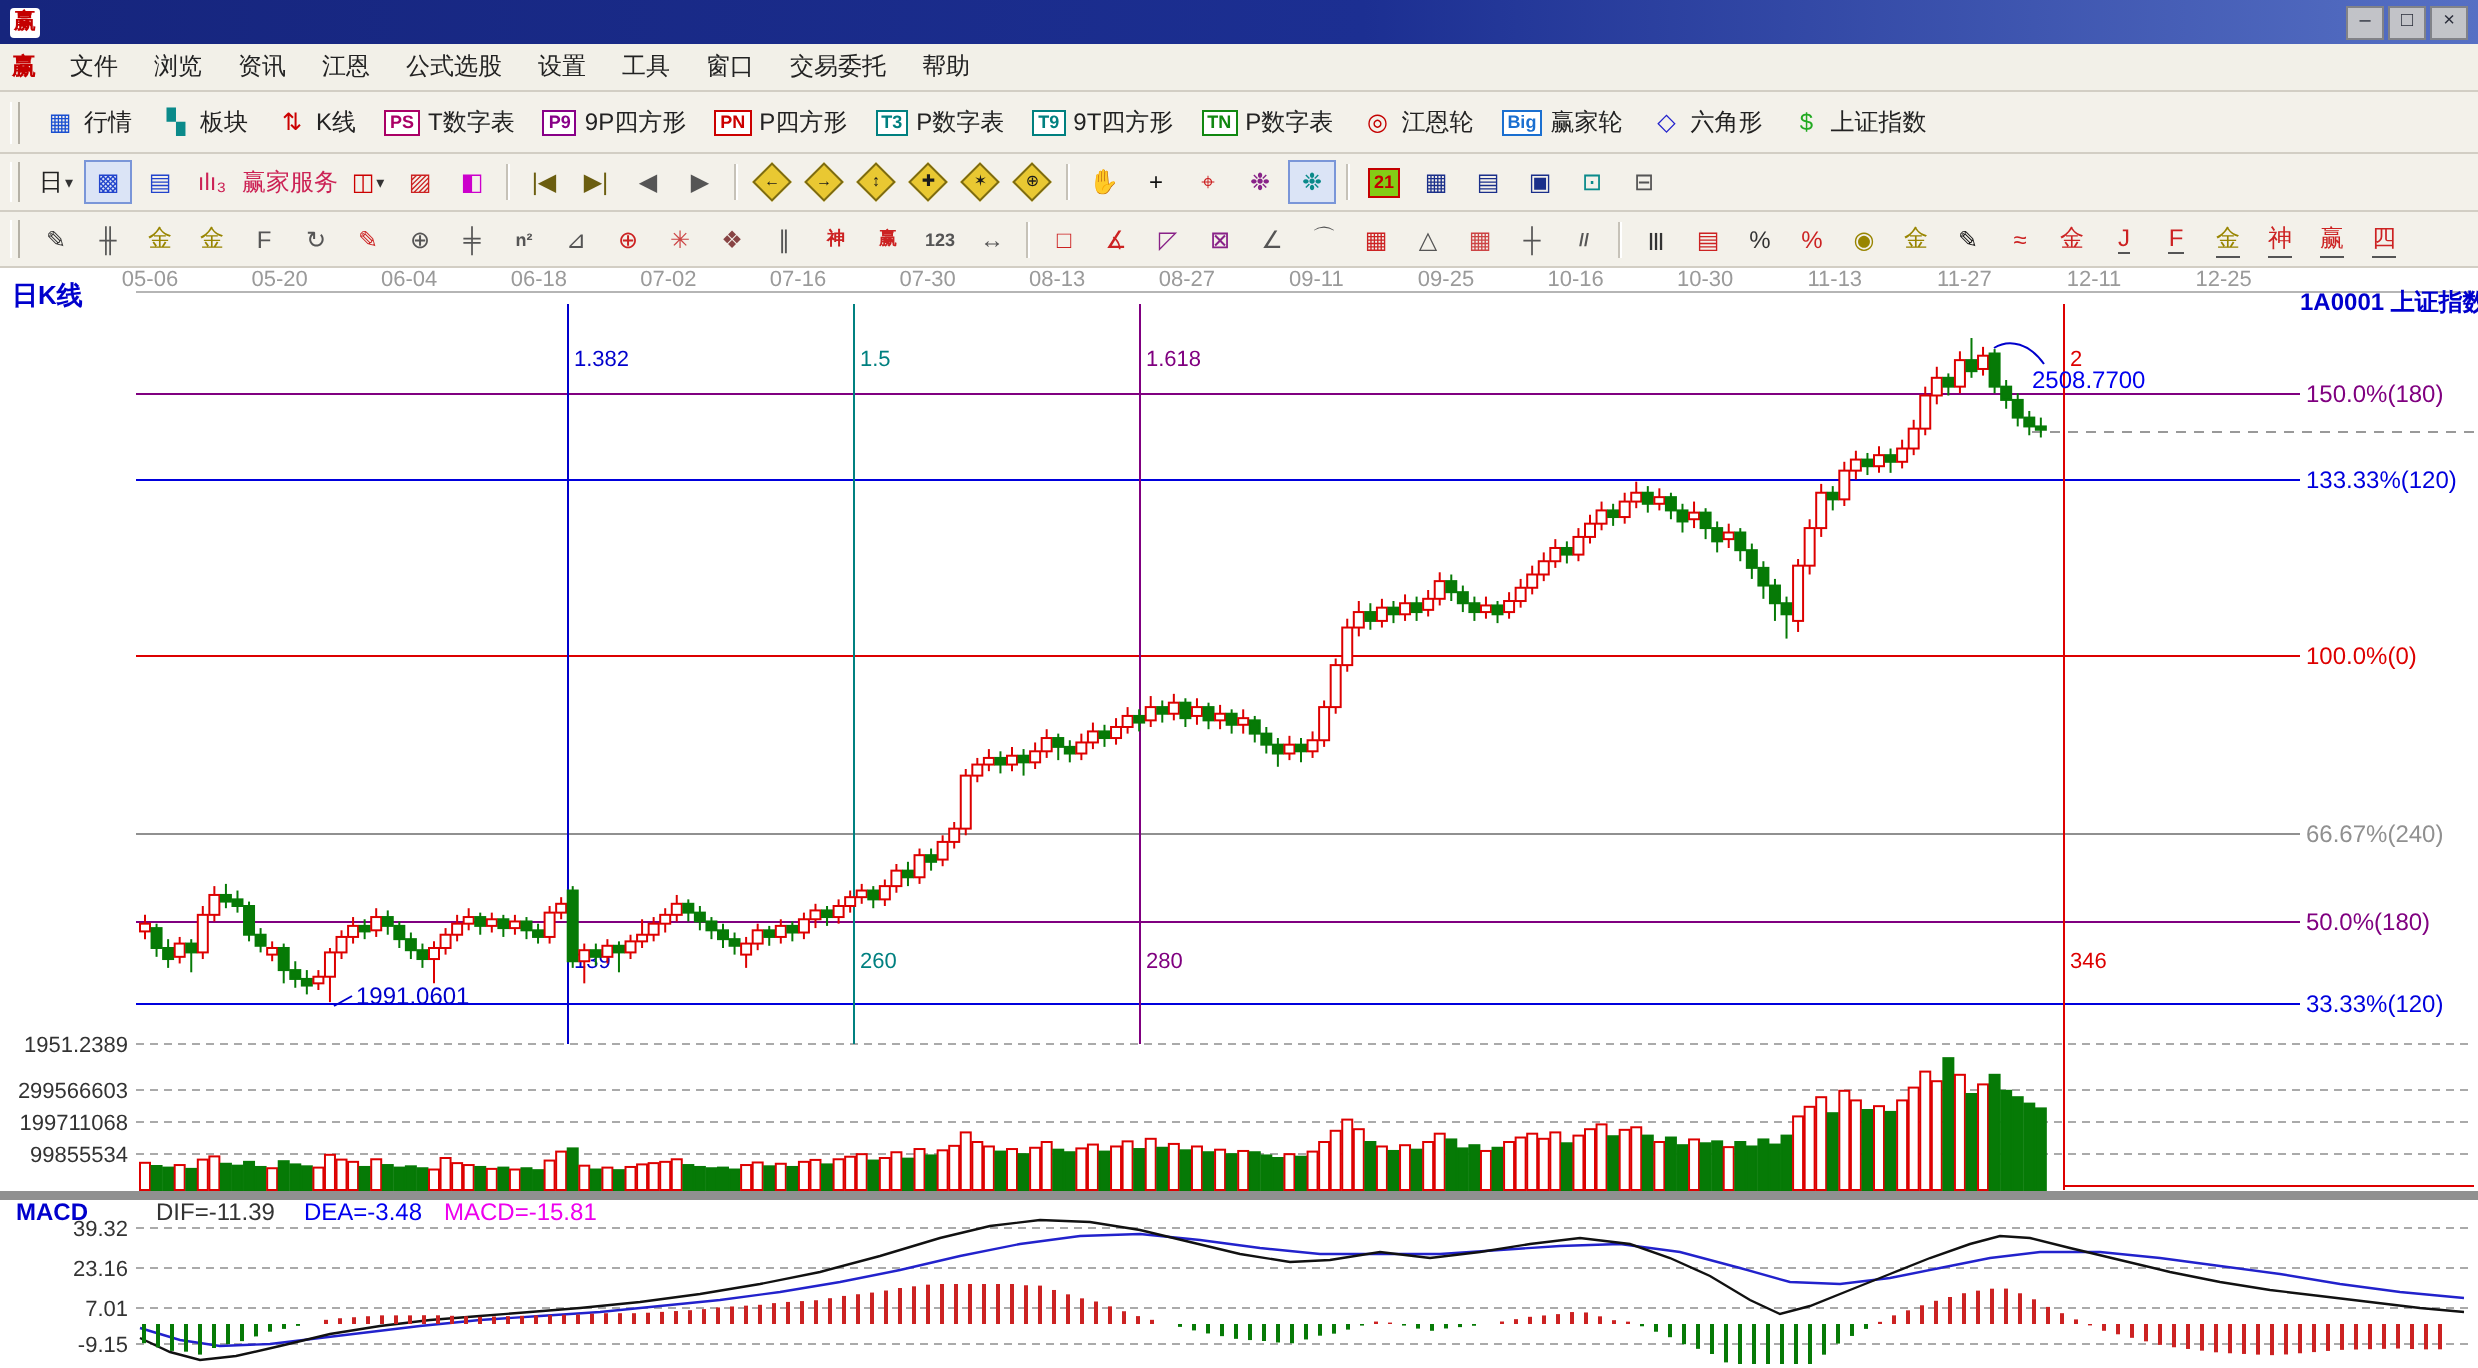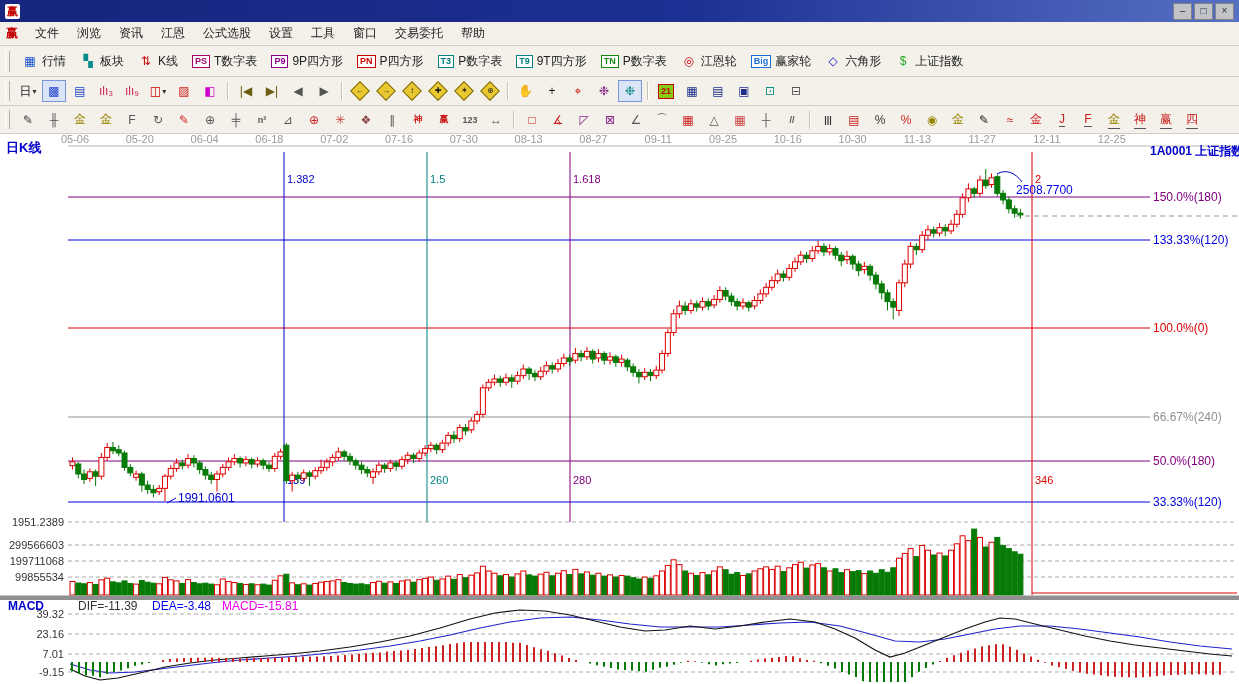--- a/index.html
+++ b/index.html
@@ -137,21 +137,21 @@
     <div class="tbtn active">
       <span style="color: rgb(34, 68, 204);">▩</span>
     </div>
     <div class="tbtn">
       <span style="color: rgb(34, 68, 204);">▤</span>
     </div>
     <div class="tbtn">
       <span style="color: rgb(204, 34, 85);">ılı₃</span>
     </div>
     <div class="tbtn">
-      <span style="color: rgb(204, 34, 85);">ılı₉</span>
+      <span style="color: rgb(204, 34, 85);">赢家服务</span>
     </div>
     <div class="tbtn">
       <span style="color: rgb(204, 0, 0);">◫</span>
       <span class="caret">▾</span>
     </div>
     <div class="tbtn">
       <span style="color: rgb(204, 34, 34);">▨</span>
     </div>
     <div class="tbtn">
       <span style="color: rgb(204, 0, 204);">◧</span>

